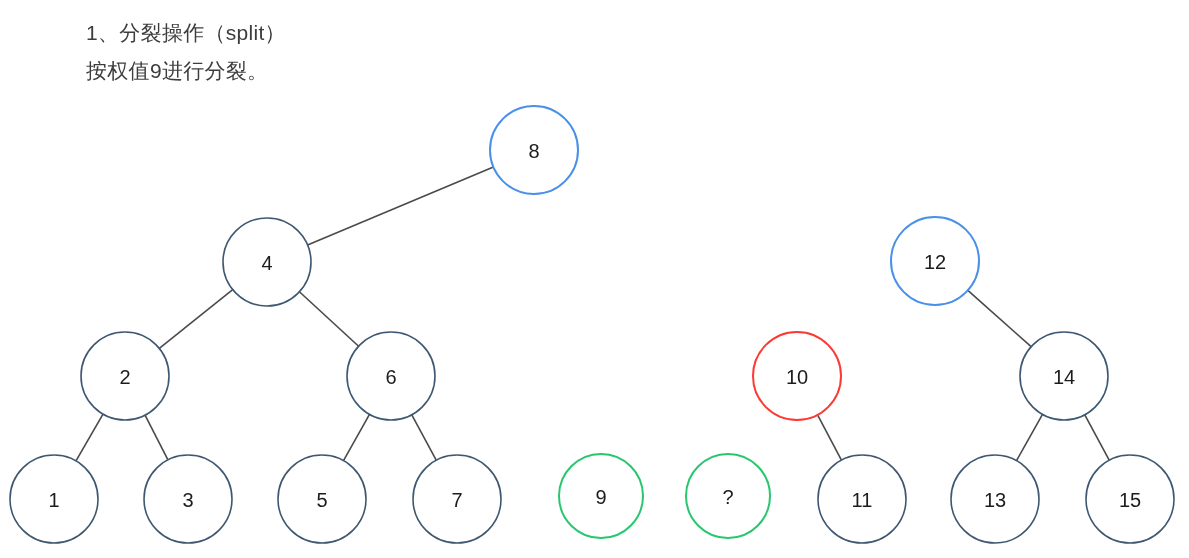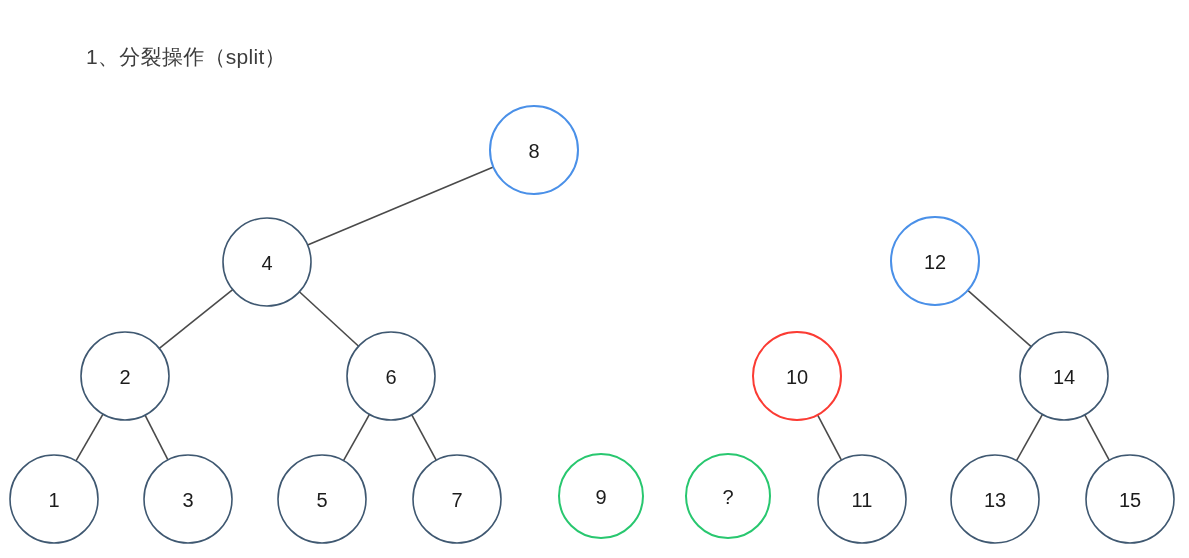--- a/index.html
+++ b/index.html
@@ -27,21 +27,20 @@
     left: 86px;
     top: 14px;
     width: 700px;
   }
   .heading-line {
     font-size: 21px;
     line-height: 38px;
     color: #3d3d3d;
     letter-spacing: 0.3px;
     white-space: nowrap;
-    margin-top: 24px;
   }
   svg text {
     font-family: "Liberation Sans", "DejaVu Sans", sans-serif;
     font-size: 20px;
     fill: #1c1c1c;
     text-anchor: middle;
     dominant-baseline: central;
   }
   svg circle {
     fill: #ffffff;
@@ -49,20 +48,21 @@
   svg line {
     stroke: #4a4a4a;
     stroke-width: 1.6;
   }
 </style>
 </head>
 <body>
 
 <div class="heading-block">
   <div class="heading-line">1、分裂操作（split）</div>
+  <div class="heading-line">按权值9进行分裂。</div>
 </div>
 
 <svg id="canvas" viewBox="0 0 1189 558" xmlns="http://www.w3.org/2000/svg">
   <g id="edge-layer">
       <line x1="493.42519569005617" y1="167.02014263188656" x2="307.57480430994383" y2="244.97985736811344" stroke="#4a4a4a"></line>
       <line x1="232.6889696543872" y1="289.5454750661962" x2="159.3110303456128" y2="348.4545249338038" stroke="#4a4a4a"></line>
       <line x1="299.39137515244107" y1="291.7791674788571" x2="358.60862484755893" y2="346.2208325211429" stroke="#4a4a4a"></line>
       <line x1="103.00327242979722" y1="414.10700691739356" x2="75.99672757020278" y2="460.89299308260644" stroke="#4a4a4a"></line>
       <line x1="145.05853827144895" y1="415.16190805378125" x2="167.94146172855105" y2="459.83809194621875" stroke="#4a4a4a"></line>
       <line x1="369.4729571315372" y1="414.37429380899886" x2="343.5270428684628" y2="460.62570619100114" stroke="#4a4a4a"></line>

